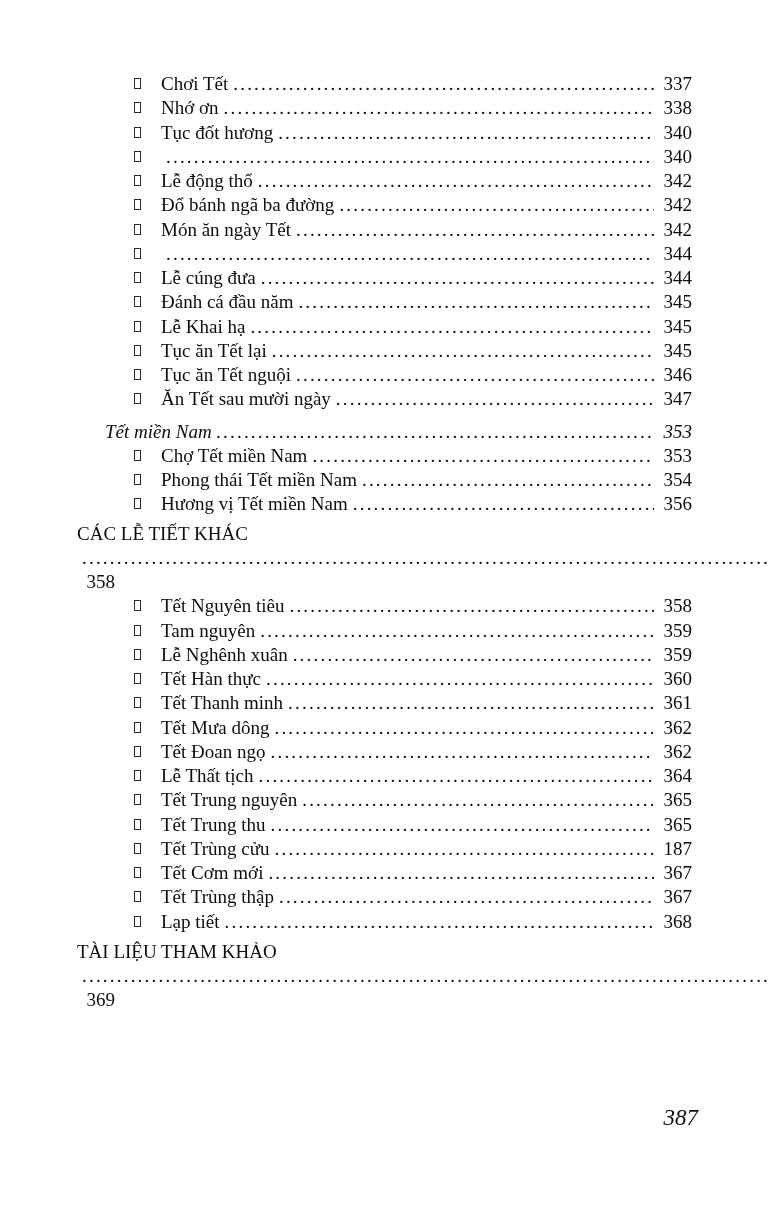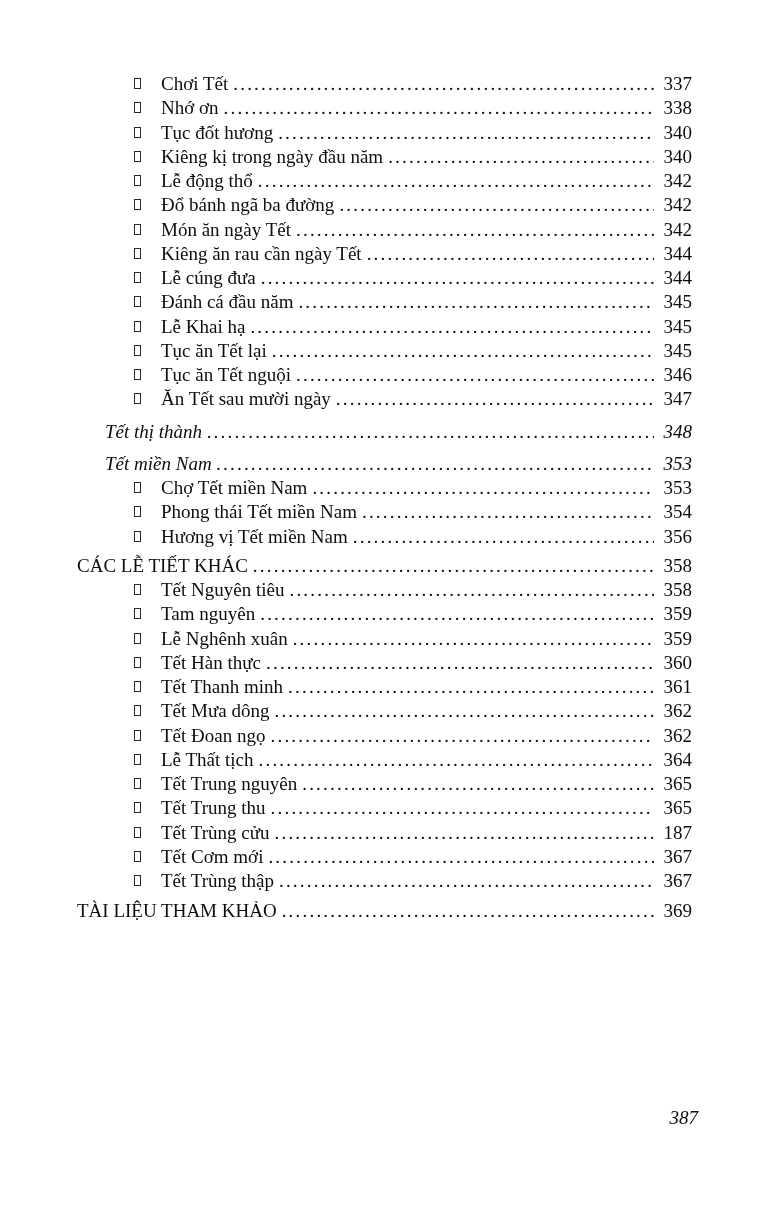--- a/index.html
+++ b/index.html
@@ -40,21 +40,21 @@
     height: 9px;
     border: 1px solid #2a2a2a;
     margin-right: 20px;
     flex: 0 0 auto;
     transform: translateY(-1px);
   }
   
   .row.section-italic { padding-left: 28px; font-style: italic; }
   .row.section-italic .page-num { font-style: italic; }
   
-  .row.section-caps { padding-left: 0; }
+  .row.section-caps { padding-left: 0; flex-direction: column; }
   
   .row.gap-xs { margin-top: 5px; }
   .row.gap-sm { margin-top: 8px; }
   .row.gap-lg { margin-top: 6px; }
 
   .label { flex: 0 0 auto; }
   .leader {
     flex: 1 1 auto;
     overflow: hidden;
     white-space: nowrap;
@@ -69,21 +69,21 @@
   }
   .page-num {
     flex: 0 0 auto;
     min-width: 38px;
     text-align: right;
   }
   .footer-num {
     position: absolute;
     right: 71px;
     top: 1103px;
-    font-size: 19px;
+    font-size: 23px;
     font-style: italic;
     line-height: 30px;
     color: #0d0d0d;
   }
 </style>
 </head>
 <body>
 
 <div class="page-sheet">
 
@@ -105,21 +105,20 @@
 
   <div class="row item">
     <span class="bullet"></span>
     <span class="label">Tục đốt hương</span>
     <span class="leader"></span>
     <span class="page-num">340</span>
   </div>
 
   <div class="row item">
     <span class="bullet"></span>
-    <span class="label">Kiêng kị trong ngày đầu năm</span>
     <span class="leader"></span>
     <span class="page-num">340</span>
   </div>
 
   <div class="row item">
     <span class="bullet"></span>
     <span class="label">Lễ động thổ</span>
     <span class="leader"></span>
     <span class="page-num">342</span>
   </div>
@@ -133,21 +132,20 @@
 
   <div class="row item">
     <span class="bullet"></span>
     <span class="label">Món ăn ngày Tết</span>
     <span class="leader"></span>
     <span class="page-num">342</span>
   </div>
 
   <div class="row item">
     <span class="bullet"></span>
-    <span class="label">Kiêng ăn rau cần ngày Tết</span>
     <span class="leader"></span>
     <span class="page-num">344</span>
   </div>
 
   <div class="row item">
     <span class="bullet"></span>
     <span class="label">Lễ cúng đưa</span>
     <span class="leader"></span>
     <span class="page-num">344</span>
   </div>
@@ -180,29 +178,23 @@
     <span class="page-num">346</span>
   </div>
 
   <div class="row item">
     <span class="bullet"></span>
     <span class="label">Ăn Tết sau mười ngày</span>
     <span class="leader"></span>
     <span class="page-num">347</span>
   </div>
 
+
   <div class="row section-italic gap-sm">
 
-    <span class="label">Tết thị thành</span>
-    <span class="leader"></span>
-    <span class="page-num">348</span>
-  </div>
-
-  <div class="row section-italic gap-sm">
-
     <span class="label">Tết miền Nam</span>
     <span class="leader"></span>
     <span class="page-num">353</span>
   </div>
 
   <div class="row item">
     <span class="bullet"></span>
     <span class="label">Chợ Tết miền Nam</span>
     <span class="leader"></span>
     <span class="page-num">353</span>
@@ -313,20 +305,26 @@
     <span class="page-num">367</span>
   </div>
 
   <div class="row item">
     <span class="bullet"></span>
     <span class="label">Tết Trùng thập</span>
     <span class="leader"></span>
     <span class="page-num">367</span>
   </div>
 
+  <div class="row item">
+    <span class="bullet"></span>
+    <span class="label">Lạp tiết</span>
+    <span class="leader"></span>
+    <span class="page-num">368</span>
+  </div>
 
   <div class="row section-caps gap-lg">
 
     <span class="label">TÀI LIỆU THAM KHẢO</span>
     <span class="leader"></span>
     <span class="page-num">369</span>
   </div>
 </div>
 
   <div class="footer-num">387</div>

